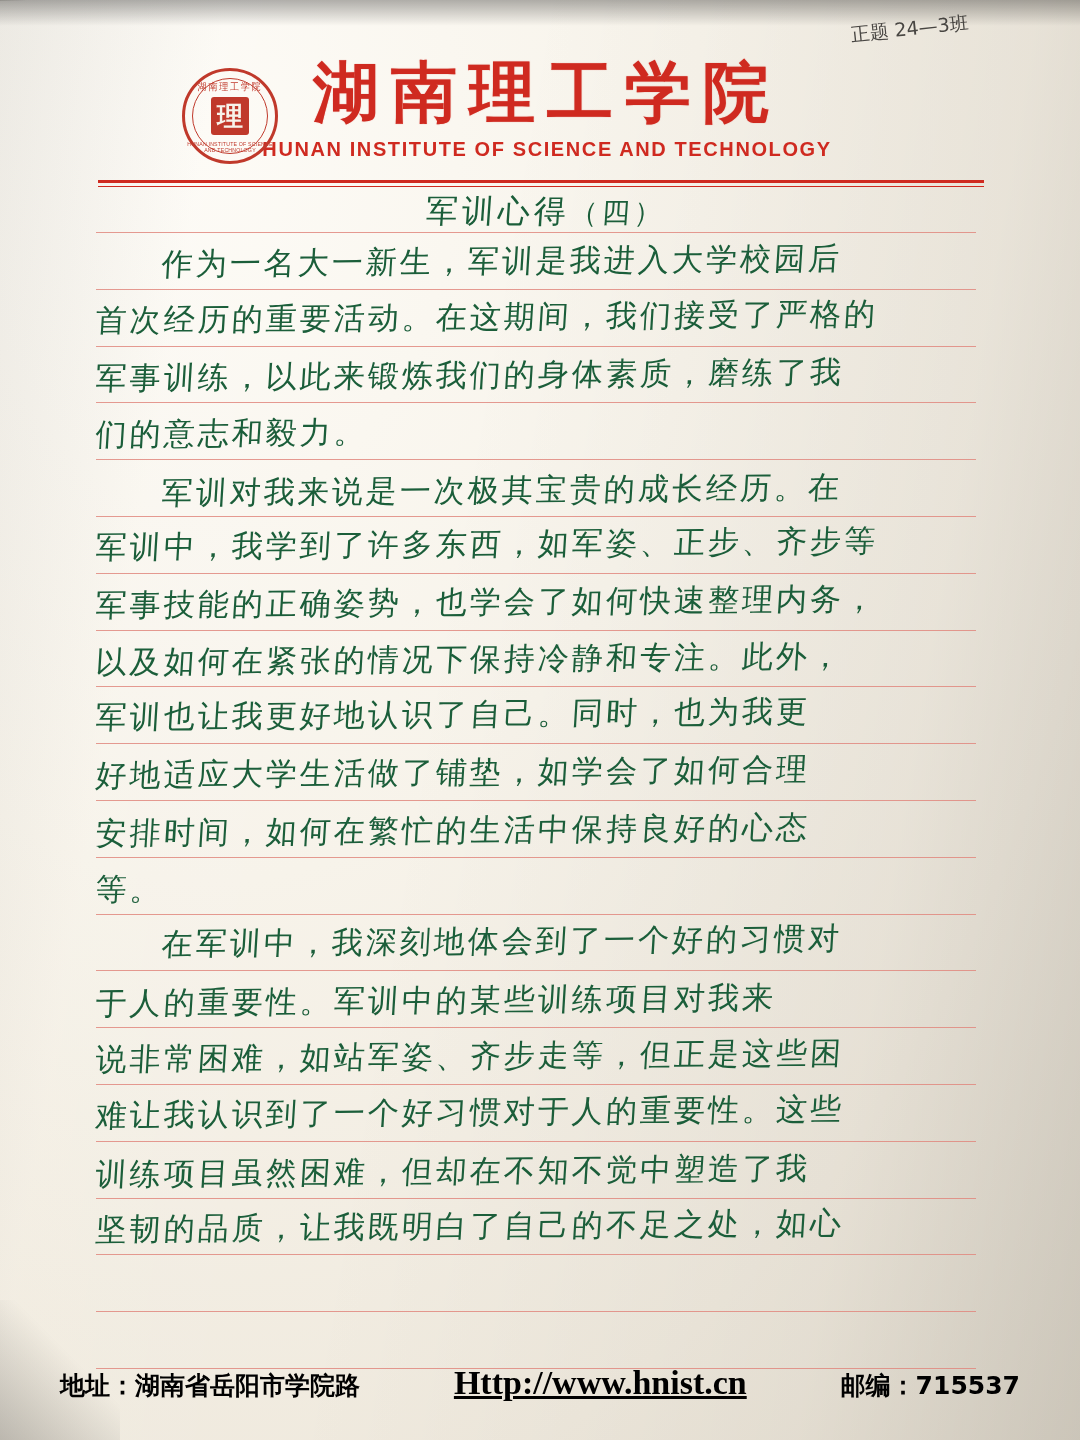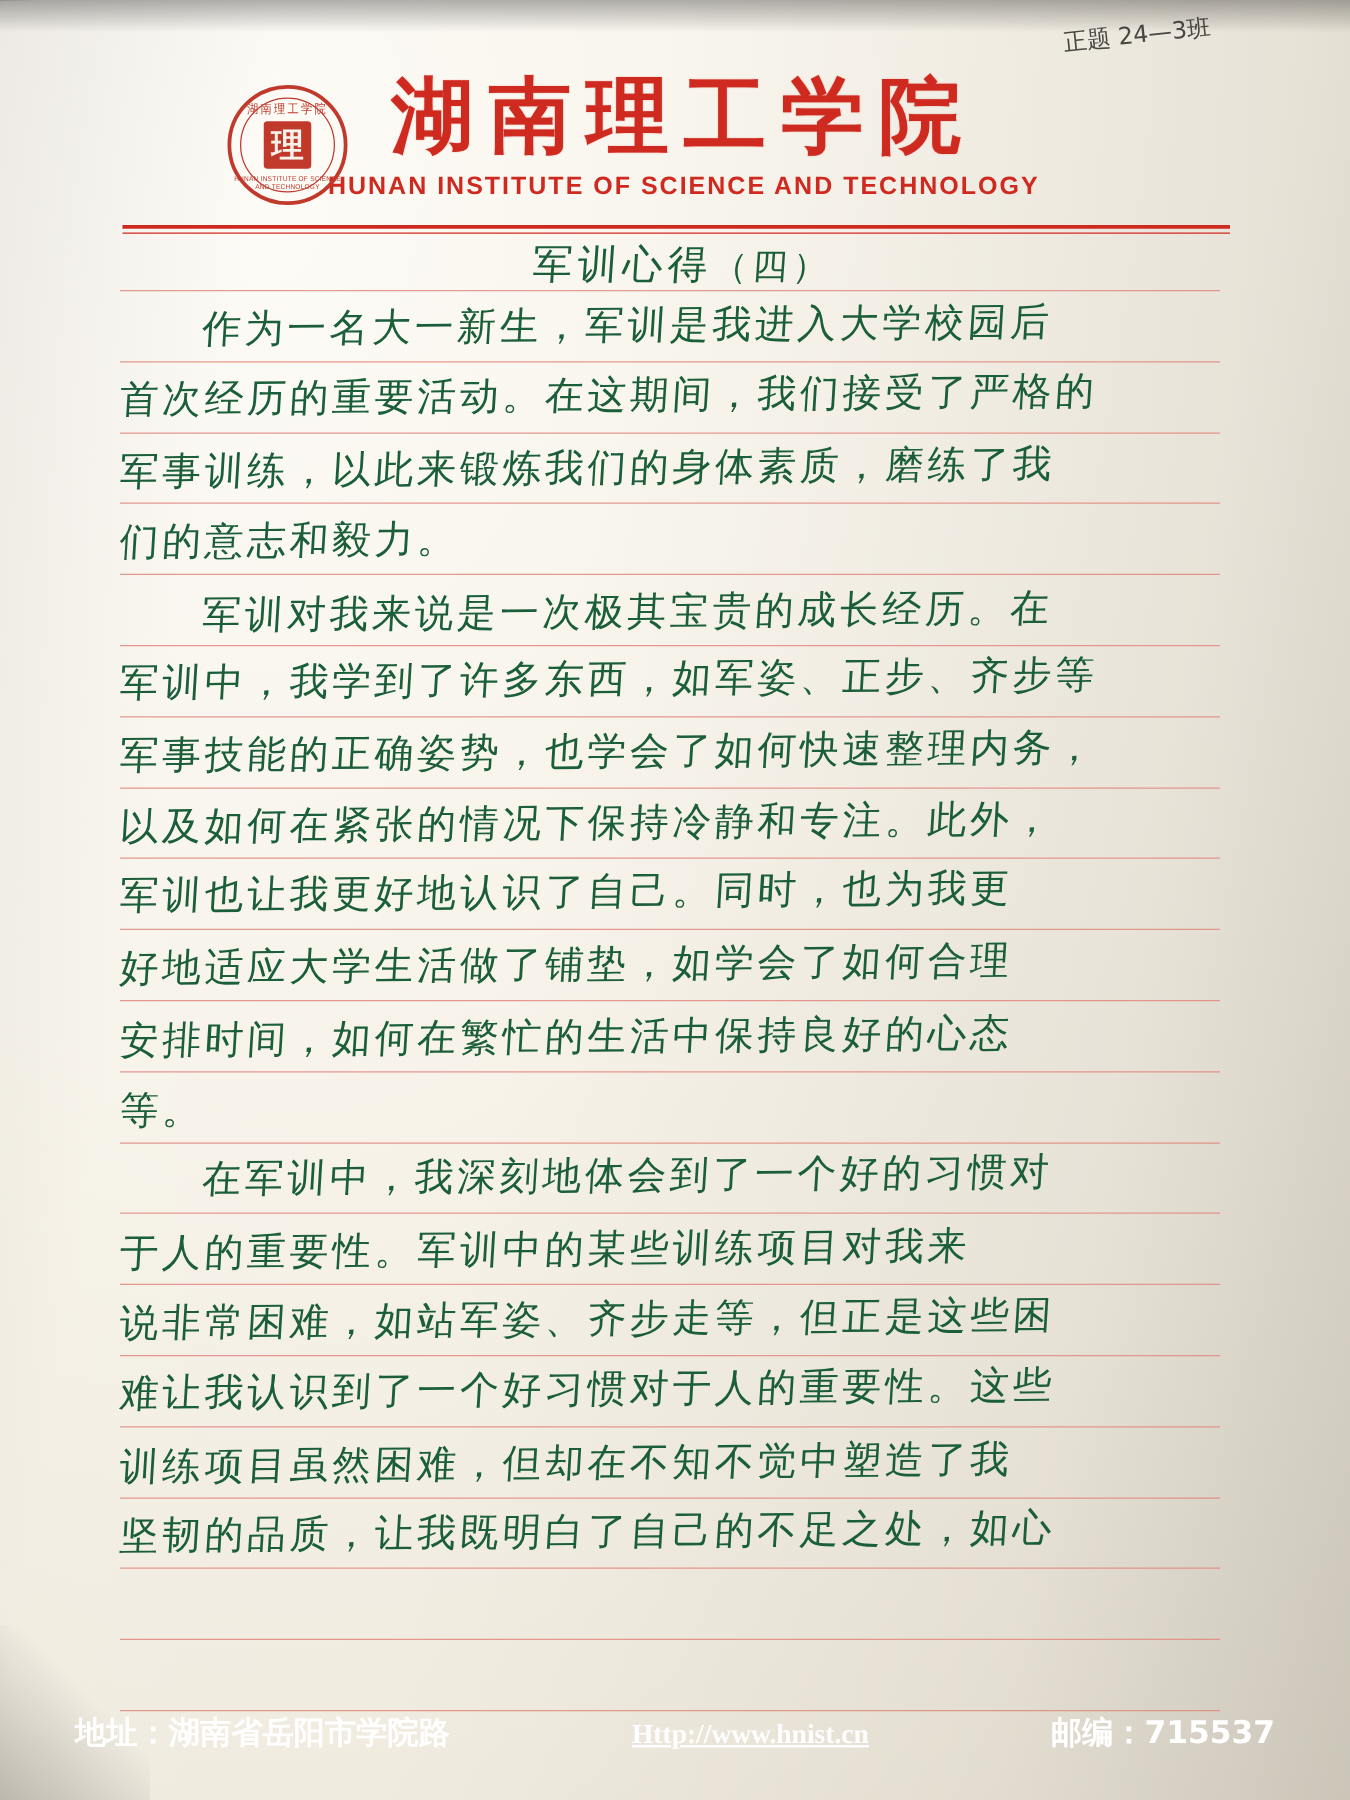--- a/index.html
+++ b/index.html
@@ -206,28 +206,28 @@
 
   
   .footer {
     position: absolute;
     left: 60px;
     right: 60px;
     bottom: 38px;
     display: flex;
     justify-content: space-between;
     align-items: baseline;
-    color: #ffffff;
+    color: #000000;
     font-family: "DejaVu Sans", sans-serif;
     font-size: 25px;
     font-weight: bold;
   }
   .footer .url {
     font-family: "Liberation Serif", serif;
-    font-size: 22px;
+    font-size: 34px;
     text-decoration: underline;
     text-align: center;
   }
   .footer-rule {
     position: absolute;
     left: 56px; right: 56px;
     bottom: 82px;
     border-top: 0px solid #cf2a20;
   }
 </style>

